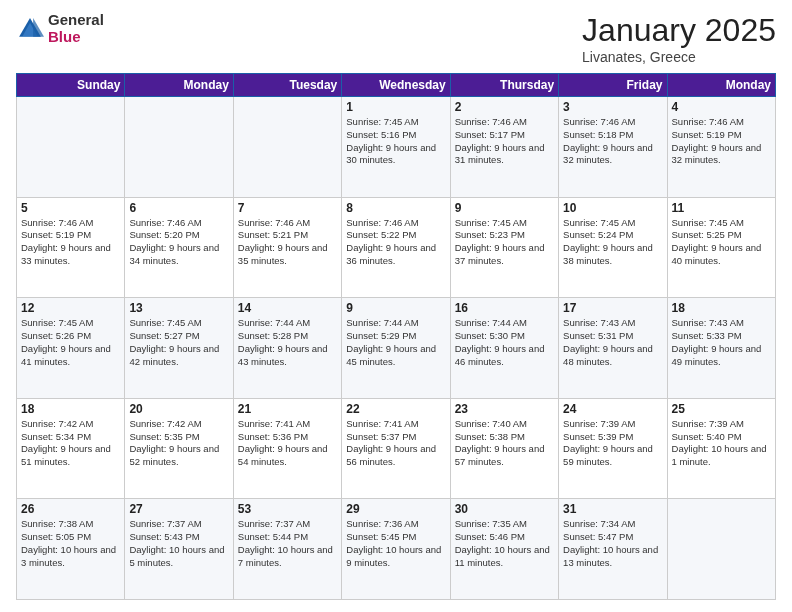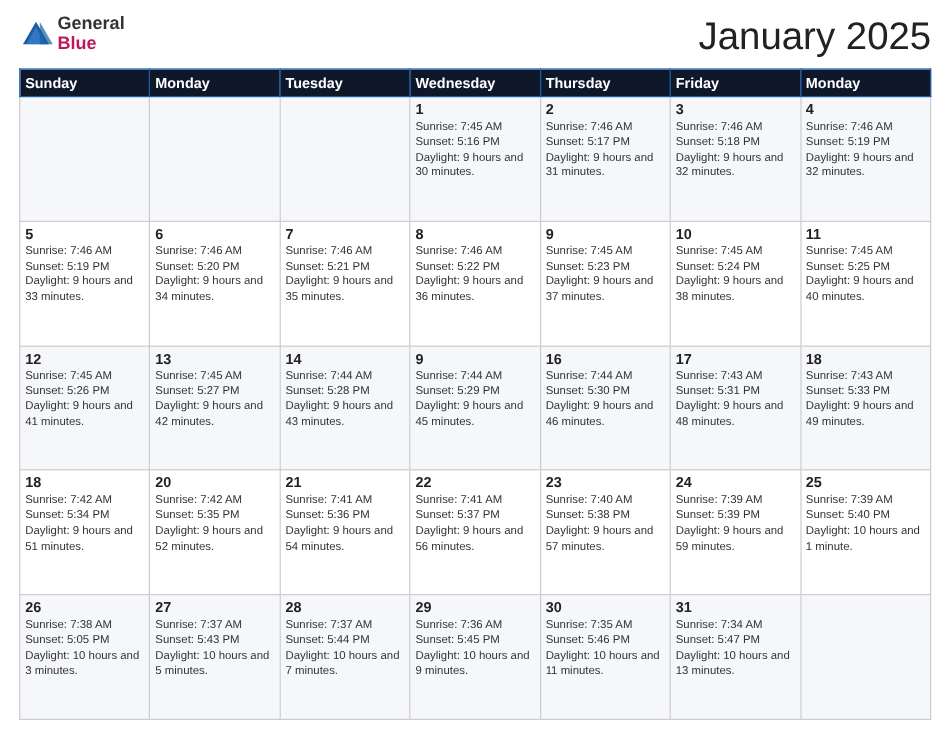--- a/index.html
+++ b/index.html
@@ -60,26 +60,26 @@
       color: #444;
     }
     .calendar {
       flex: 1;
       border: 1px solid #ccc;
       border-collapse: collapse;
       width: 100%;
       table-layout: fixed;
     }
     .calendar th {
-      background: #0f172a;
+      background: #4c1d95;
       color: #fff;
       font-size: 12px;
       font-weight: bold;
       padding: 4px 4px;
-      text-align: left;
+      text-align: right;
       border: 1px solid #1a5fa8;
     }
     .calendar td {
       border: 1px solid #ccc;
       vertical-align: top;
       padding: 3px 4px;
       font-size: 10px;
       color: #333;
       background: #fff;
       height: 78px;
@@ -117,20 +117,21 @@
         <polygon points="18,10 28,28 8,28" fill="#4a90d9" opacity="0.5"></polygon>
         <polygon points="22,4 36,28 22,28" fill="#1a5fa8" opacity="0.7"></polygon>
       </svg>
       <div class="logo-text">
         <span class="logo-general">General</span>
         <span class="logo-blue">Blue</span>
       </div>
     </div>
     <div class="title-block">
       <div class="month-title">January 2025</div>
+      <div class="location">Livanates, Greece</div>
     </div>
   </div>
 
   <table class="calendar">
     <thead>
       <tr>
         <th>Sunday</th>
         <th>Monday</th>
         <th>Tuesday</th>
         <th>Wednesday</th>
@@ -335,21 +336,21 @@
 and 3 minutes.</div>
           </td>
           <td>
             <span class="day-num">27</span>
             <div class="day-info">Sunrise: 7:37 AM
 Sunset: 5:43 PM
 Daylight: 10 hours
 and 5 minutes.</div>
           </td>
           <td>
-            <span class="day-num">28</span>
+            <span class="day-num">53</span>
             <div class="day-info">Sunrise: 7:37 AM
 Sunset: 5:44 PM
 Daylight: 10 hours
 and 7 minutes.</div>
           </td>
           <td>
             <span class="day-num">29</span>
             <div class="day-info">Sunrise: 7:36 AM
 Sunset: 5:45 PM
 Daylight: 10 hours

